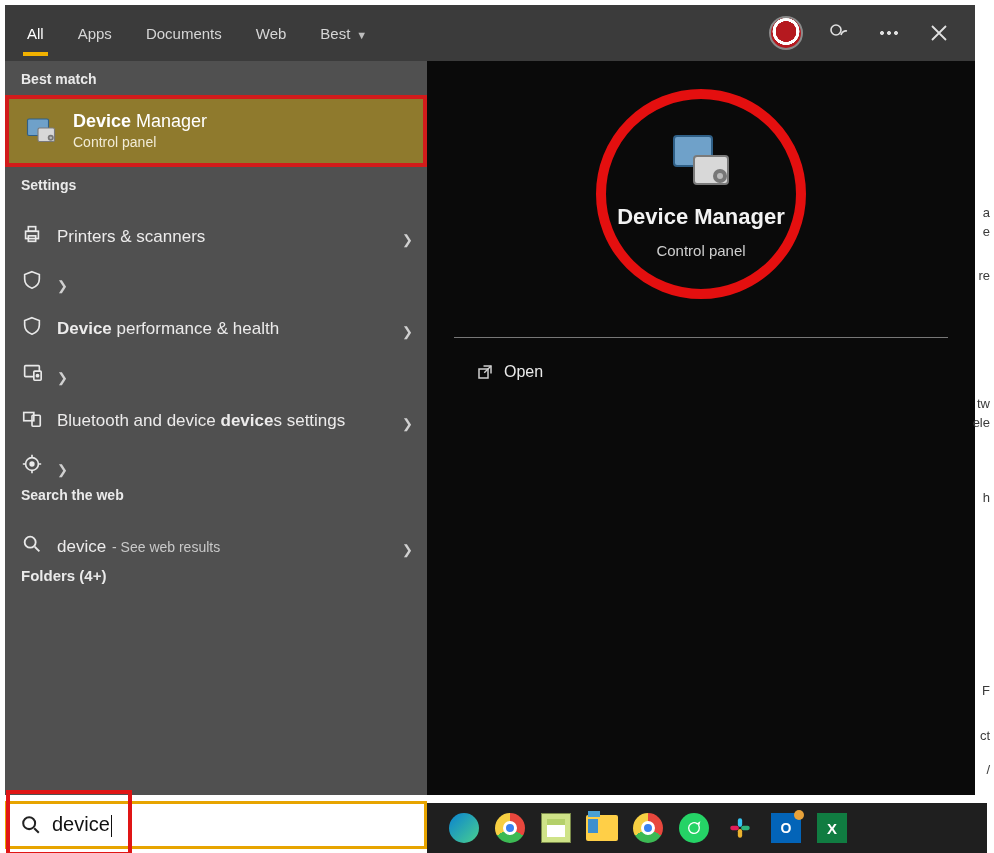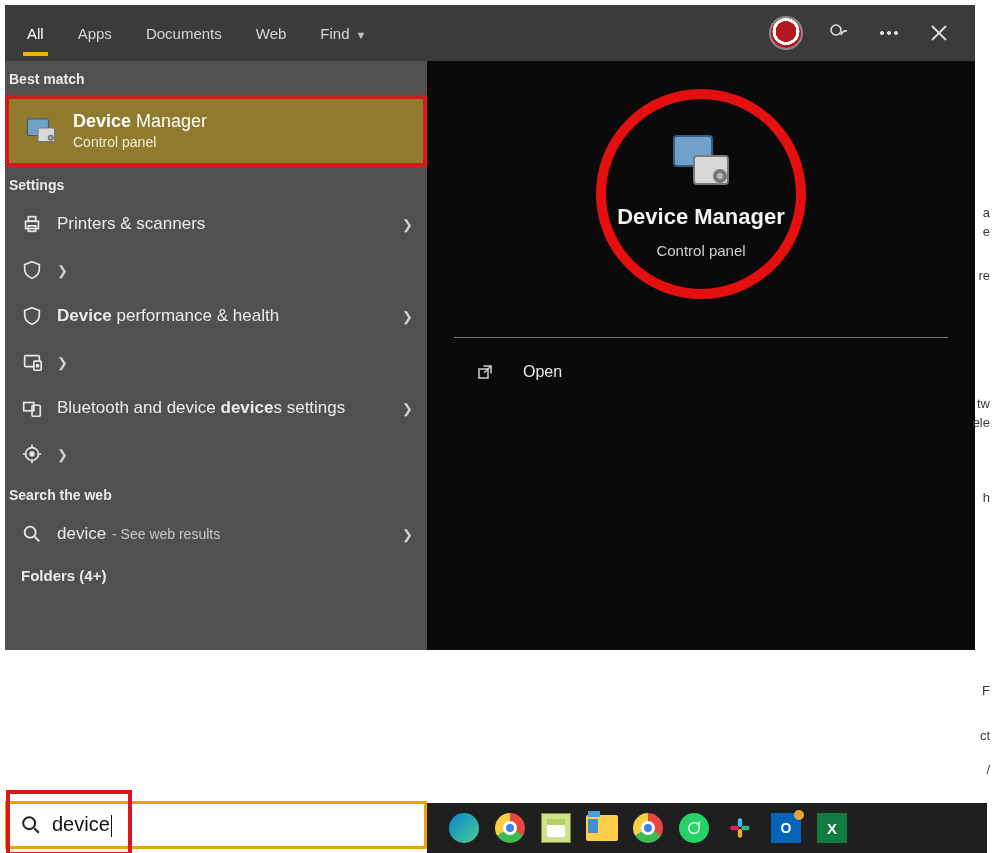--- a/index.html
+++ b/index.html
@@ -1,66 +1,66 @@
 <!DOCTYPE html>
 <html><head>
 <meta charset="utf-8">
 <style>
   * { box-sizing: border-box; margin: 0; padding: 0; }
   html, body { width: 994px; height: 853px; font-family: "Segoe UI", Arial, sans-serif; background: #fff; overflow: hidden; }
   .root { position: relative; width: 994px; height: 853px; }
 
   
-  .start-panel { position: absolute; left: 5px; top: 5px; width: 970px; height: 645px; display:flex; flex-direction:column; background:#3b82f6; }
+  .start-panel { position: absolute; left: 5px; top: 5px; width: 970px; height: 790px; display:flex; flex-direction:column; background:#3b82f6; }
 
   
   .tabs-bar { height: 56px; background:#3b3b3b; display:flex; align-items:center; padding-left:18px; color:#e8e8e8; font-size:15px; }
   .tab { margin-right: 26px; padding: 10px 4px; color:#d6d6d6; cursor:pointer; }
   .tab.active { color:#fff; position:relative; }
   .tab.active::after{ content:""; position:absolute; left:0; right:0; bottom:-4px; height:4px; background:#f2b200; }
   .tab .dd { margin-left:6px; font-size:11px; color:#bdbdbd; }
 
   .tabs-right { margin-left:auto; display:flex; align-items:center; gap:22px; padding-right:22px; }
   .avatar { width:34px; height:34px; border-radius:50%; background:radial-gradient(circle at 50% 45%, #b5191f 0 46%, #fff 47% 60%, #b5191f 61% 100%); border:2px solid #8a8a8a; }
   .icon-btn { width:28px; height:28px; display:flex; align-items:center; justify-content:center; color:#e0e0e0; cursor:pointer; }
   .close-x svg, .ellipsis svg, .feedback svg { stroke:#e0e0e0; fill:none; }
 
   
   .body { flex:1; display:flex; min-height:0; }
   .left { width:422px; background:#505050; display:flex; flex-direction:column; }
   .right { flex:1; background:#0a0a0a; color:#eee; }
 
-  .section-label { color:#eaeaea; font-size:14px; padding:10px 4px 8px; font-weight:600; }
+  .section-label { color:#eaeaea; font-size:14px; padding:10px 16px 8px; font-weight:600; }
   .section-label.small { font-weight:600; }
 
   .best-match-row { position:relative; display:flex; align-items:center; height:72px; padding:0 14px; background:#8f7a2d; border:4px solid #d21b1b; border-right:4px solid #d21b1b; }
   .dm-thumb { width:36px; height:36px; margin-right:14px; display:flex; align-items:center; justify-content:center; }
   .dm-thumb svg { width:36px; height:36px; }
   .bm-text .title { color:#fff; font-size:18px; line-height:1.1; }
   .bm-text .title .bold { font-weight:700; }
   .bm-text .sub { color:#f1ebd6; font-size:14px; margin-top:3px; }
 
-  .row { display:flex; align-items:center; height:46px; padding:0 14px; color:#ecebeb; cursor:pointer; }
+  .row { display:flex; align-items:flex-end; height:46px; padding:0 14px; color:#ecebeb; cursor:pointer; }
   .row .ico { width:26px; height:26px; margin-right:12px; display:flex; align-items:center; justify-content:center; color:#e9e9e9; }
   .row .label { flex:1; font-size:17px; }
   .row .label .bold { font-weight:700; }
   .row .chev { color:#d0d0d0; font-size:13px; }
 
   .folders-line { color:#eaeaea; font-size:15px; padding:10px 16px; font-weight:700; }
   .web-sub { color:#c9c9c9; font-size:14px; margin-left:2px; font-weight:400; }
 
   
   .preview { display:flex; flex-direction:column; align-items:center; padding-top:28px; }
   .preview-icon-ring { width:210px; height:210px; border-radius:50%; border:10px solid #e40f0f; display:flex; flex-direction:column; align-items:center; justify-content:center; margin-bottom:14px; gap:8px; }
   .preview-icon-ring .dm-big svg{ width:70px; height:62px; }
   .preview-title { color:#f2f2f2; font-size:22px; font-weight:600; }
   .preview-sub { color:#cfcfcf; font-size:15px; margin-top:4px; }
   .preview-divider { height:1px; width:90%; background:#777; margin-top:24px; }
 
-  .action-row { display:flex; align-items:center; gap:28px; padding:24px 48px; color:#eaeaea; font-size:16px; }
+  .action-row { display:flex; align-items:center; gap:9px; padding:24px 48px; color:#eaeaea; font-size:16px; }
   .action-row .aico { width:20px; height:20px; display:flex; align-items:center; justify-content:center; color:#cfcfcf; }
 
   
   .search-row { position:absolute; left:5px; bottom:4px; width:422px; height:48px; border:3px solid #e7a400; background:#fff; display:flex; align-items:center; padding-left:12px; }
   .search-row .red-box { position:absolute; left:-2px; top:-14px; width:126px; height:66px; border:4px solid #e01515; pointer-events:none; }
   .search-row .mag { color:#222; margin-right:10px; display:flex; }
   .search-row .search-text { font-size:20px; color:#111; position:relative; }
   .search-row .cursor { display:inline-block; width:1px; height:22px; background:#111; vertical-align:middle; margin-left:1px; }
 
   
@@ -86,21 +86,21 @@
 </head>
 <body>
 
 <div class="root">
   <div class="start-panel">
     <div class="tabs-bar">
       <div class="tab active">All</div>
       <div class="tab">Apps</div>
       <div class="tab">Documents</div>
       <div class="tab">Web</div>
-      <div class="tab"><span>Find</span><span class="dd">▼</span></div>
+      <div class="tab"><span>Best</span><span class="dd">▼</span></div>
       <div class="tabs-right">
         <div class="avatar"></div>
         <div class="icon-btn feedback">
           <svg width="24" height="24" viewBox="0 0 24 24">
               <circle cx="9" cy="9" r="5" stroke-width="1.6"></circle>
               <path d="M14 14 a5 5 0 0 1 6 -4" stroke-width="1.6"></path>
             </svg>
         </div>
         <div class="icon-btn ellipsis">
           <svg width="24" height="24" viewBox="0 0 24 24">

